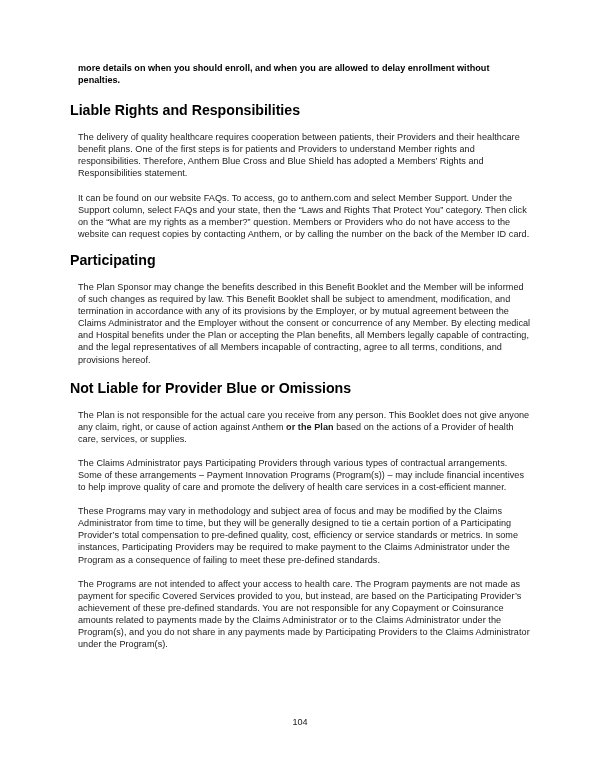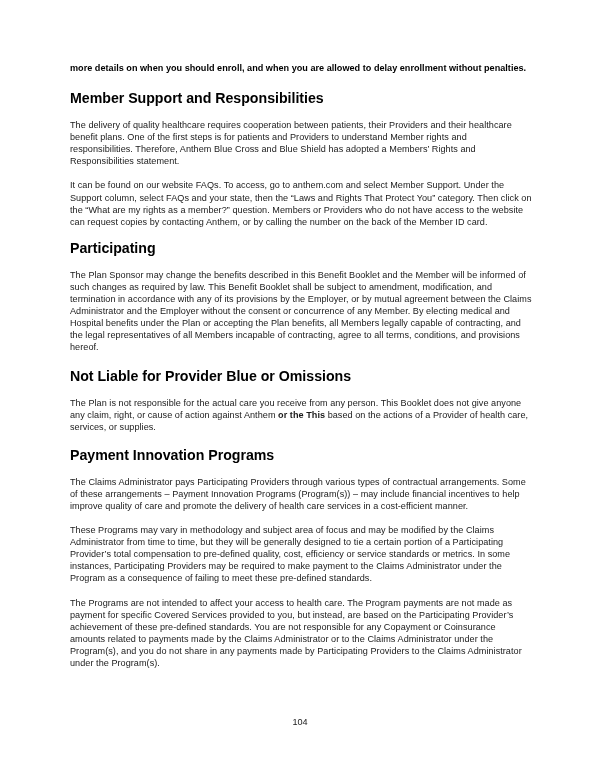--- a/index.html
+++ b/index.html
@@ -19,21 +19,21 @@
     width: 600px;
     height: 776px;
     box-sizing: border-box;
     padding: 62px 68px 0 70px;
     background: #ffffff;
   }
   .content {
     width: 462px;
   }
   p.body-text {
-    margin: 0 0 12px 0;
+    margin: 0 0 12px 8px;
     font-size: 9.1px;
     line-height: 12.1px;
     text-align: left;
     color: #1a1a1a;
     letter-spacing: 0.005em;
   }
   p.intro-bold {
     font-weight: bold;
     color: #000000;
     margin-bottom: 16px;
@@ -68,31 +68,30 @@
   }
 </style>
 </head>
 <body>
 
 <div class="page">
   <div class="content">
 
     <p class="body-text intro-bold">more details on when you should enroll, and when you are allowed to delay enrollment without penalties.</p>
 
-    <h2 class="section-heading">Member Support and Responsibilities</h2>
+    <h2 class="section-heading">Liable Rights and Responsibilities</h2>
     <p class="body-text">The delivery of quality healthcare requires cooperation between patients, their Providers and their healthcare benefit plans. One of the first steps is for patients and Providers to understand Member rights and responsibilities. Therefore, Anthem Blue Cross and Blue Shield has adopted a Members’ Rights and Responsibilities statement.</p>
     <p class="body-text gap-after">It can be found on our website FAQs.  To access, go to anthem.com and select Member Support.  Under the Support column, select FAQs and your state, then the “Laws and Rights That Protect You” category.  Then click on the “What are my rights as a member?” question.  Members or Providers who do not have access to the website can request copies by contacting Anthem, or by calling the number on the back of the Member ID card.</p>
 
     <h2 class="section-heading">Participating</h2>
     <p class="body-text gap-after">The Plan Sponsor may change the benefits described in this Benefit Booklet and the Member will be informed of such changes as required by law.  This Benefit Booklet shall be subject to amendment, modification, and termination in accordance with any of its provisions by the Employer, or by mutual agreement between the Claims Administrator and the Employer without the consent or concurrence of any Member.  By electing medical and Hospital benefits under the Plan or accepting the Plan benefits, all Members legally capable of contracting, and the legal representatives of all Members incapable of contracting, agree to all terms, conditions, and provisions hereof.</p>
 
     <h2 class="section-heading spaced">Not Liable for Provider Blue or Omissions</h2>
-    <p class="body-text gap-after"><span>The Plan is not responsible for the actual care you receive from any person.  This Booklet does not give anyone any claim, right, or cause of action against Anthem </span><b class="inline-strong">or the This</b><span> based on the actions of a Provider of health care, services, or supplies.</span></p>
+    <p class="body-text gap-after"><span>The Plan is not responsible for the actual care you receive from any person.  This Booklet does not give anyone any claim, right, or cause of action against Anthem </span><b class="inline-strong">or the Plan</b><span> based on the actions of a Provider of health care, services, or supplies.</span></p>
 
-    <h2 class="section-heading spaced">Payment Innovation Programs</h2>
     <p class="body-text">The Claims Administrator pays Participating Providers through various types of contractual arrangements.  Some of these arrangements – Payment Innovation Programs (Program(s)) – may include financial incentives to help improve quality of care and promote the delivery of health care services in a cost-efficient manner.</p>
     <p class="body-text">These Programs may vary in methodology and subject area of focus and may be modified by the Claims Administrator from time to time, but they will be generally designed to tie a certain portion of a Participating Provider’s total compensation to pre-defined quality, cost, efficiency or service standards or metrics.  In some instances, Participating Providers may be required to make payment to the Claims Administrator under the Program as a consequence of failing to meet these pre-defined standards.</p>
     <p class="body-text">The Programs are not intended to affect your access to health care.  The Program payments are not made as payment for specific Covered Services provided to you, but instead, are based on the Participating Provider’s achievement of these pre-defined standards.  You are not responsible for any Copayment or Coinsurance amounts related to payments made by the Claims Administrator or to the Claims Administrator under the Program(s), and you do not share in any payments made by Participating Providers to the Claims Administrator under the Program(s).</p>
 
   </div>
 
   <div class="page-number">104</div>
 </div>
 
 </body></html>

